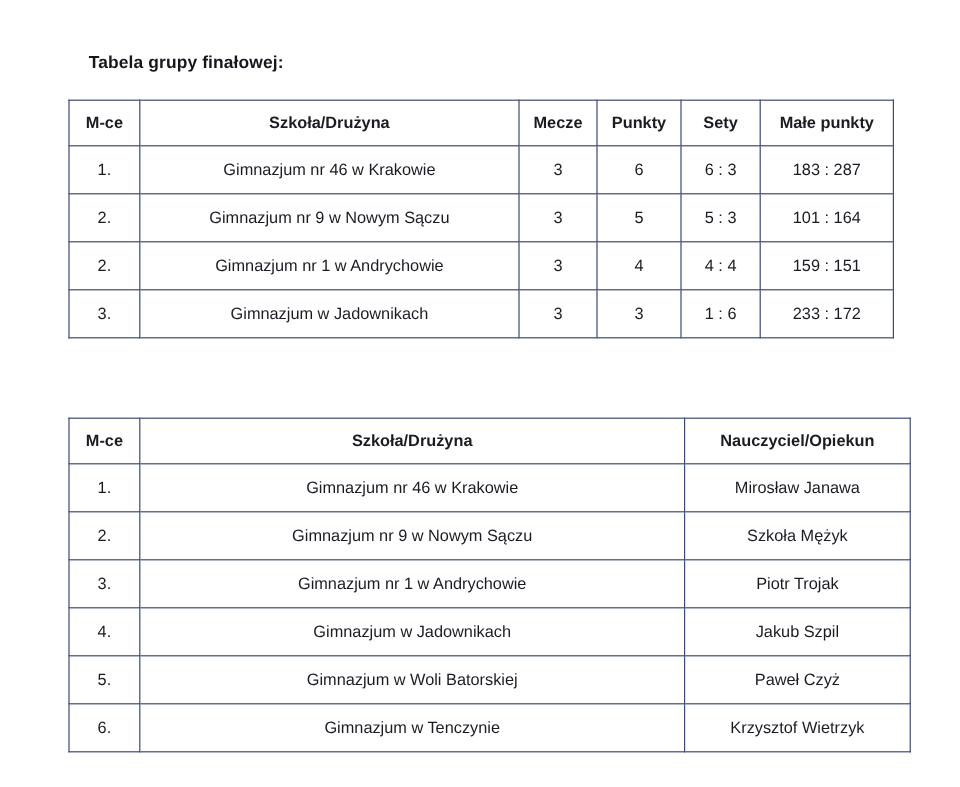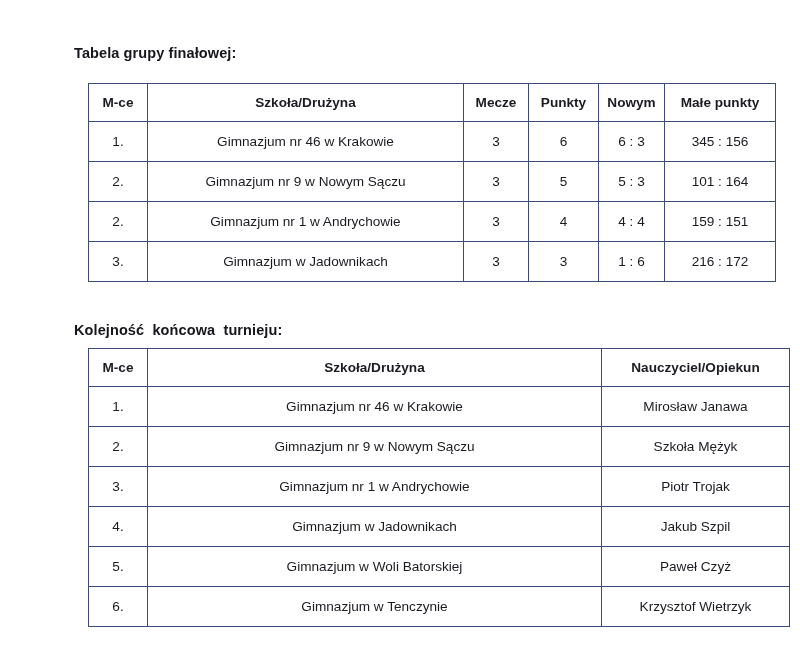--- a/index.html
+++ b/index.html
@@ -33,21 +33,20 @@
   }
   #heading-1 { left: 74px; top: 45px; }
   #heading-2 { left: 74px; top: 322px; }
 
   
   table.doc-table {
     position: absolute;
     border-collapse: collapse;
     table-layout: fixed;
     background: #ffffff;
-    margin-left: 31px;
   }
   table.doc-table td,
   table.doc-table th {
     border: 1.4px solid #3c4a76;
     padding: 0;
     text-align: center;
     vertical-align: middle;
     font-weight: normal;
     font-size: 13.6px;
     color: #1b1b22;
@@ -98,32 +97,32 @@
 
   <div class="section-heading" id="heading-1">Tabela grupy finałowej:</div>
 
   <table class="doc-table" id="table-final-group">
     <thead>
       <tr>
         <th class="c-mce">M-ce</th>
         <th class="c-team">Szkoła/Drużyna</th>
         <th class="c-match">Mecze</th>
         <th class="c-pts">Punkty</th>
-        <th class="c-sets">Nowym</th>
+        <th class="c-sets">Sety</th>
         <th class="c-small">Małe punkty</th>
       </tr>
     </thead>
     <tbody>
       <tr>
         <td class="c-mce rank-cell">1.</td>
         <td class="c-team bold-row">Gimnazjum nr 46 w Krakowie</td>
         <td class="c-match">3</td>
         <td class="c-pts">6</td>
         <td class="c-sets">6 : 3</td>
-        <td class="c-small">345 : 156</td>
+        <td class="c-small">183 : 287</td>
       </tr>
       <tr>
         <td class="c-mce rank-cell">2.</td>
         <td class="c-team">Gimnazjum nr 9 w Nowym Sączu</td>
         <td class="c-match">3</td>
         <td class="c-pts">5</td>
         <td class="c-sets">5 : 3</td>
         <td class="c-small">101 : 164</td>
       </tr>
       <tr>
@@ -133,26 +132,25 @@
         <td class="c-pts">4</td>
         <td class="c-sets">4 : 4</td>
         <td class="c-small">159 : 151</td>
       </tr>
       <tr>
         <td class="c-mce rank-cell">3.</td>
         <td class="c-team">Gimnazjum w Jadownikach</td>
         <td class="c-match">3</td>
         <td class="c-pts">3</td>
         <td class="c-sets">1 : 6</td>
-        <td class="c-small">216 : 172</td>
+        <td class="c-small">233 : 172</td>
       </tr>
     </tbody>
   </table>
 
-  <div class="section-heading" id="heading-2">Kolejność  końcowa  turnieju:</div>
 
   <table class="doc-table" id="table-final-standings">
     <thead>
       <tr>
         <th class="c-mce">M-ce</th>
         <th class="c-team">Szkoła/Drużyna</th>
         <th class="c-coach">Nauczyciel/Opiekun</th>
       </tr>
     </thead>
     <tbody>

